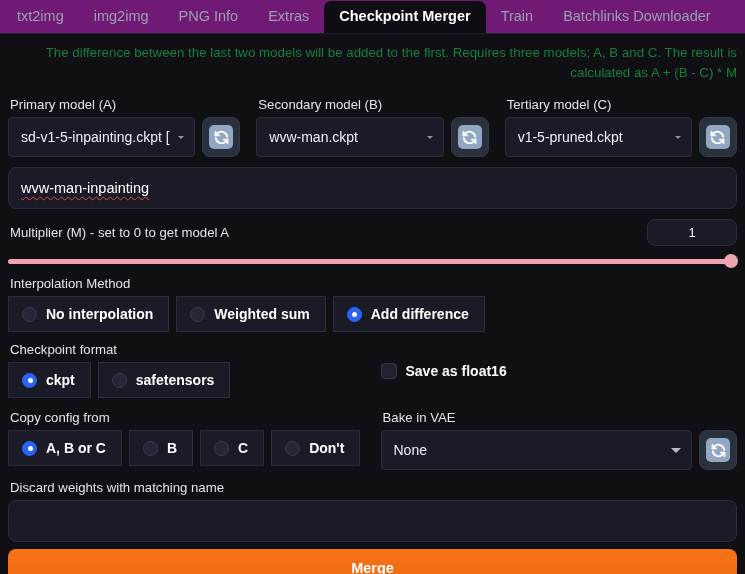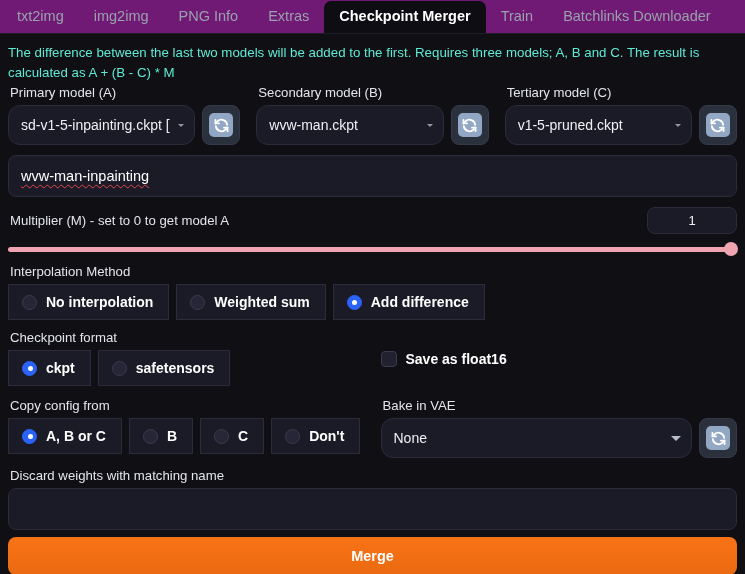--- a/index.html
+++ b/index.html
@@ -39,39 +39,40 @@
 
   
   .page {
     padding: 9px 8px 0 8px;
     height: 540px;
     background: #0f0f14;
   }
   .desc {
     font-size: 13.3px;
     line-height: 20px;
-    color: #5eead4;
-    margin-bottom: 2px;
+    color: #15803d;
+    margin-bottom: 14px;
     max-width: 730px;
+    text-align: right;
   }
   .label {
     font-size: 13.2px;
     color: #e3e5ea;
     margin: 0 0 5px 2px;
     display: block;
   }
 
   .row { display: flex; gap: 16px; }
   .col { flex: 1 1 0; min-width: 0; }
 
   
   .field {
     background: #1b1b27;
     border: 1px solid #2c2c3b;
-    border-radius: 12px;
+    border-radius: 4px;
     height: 40px;
     display: flex;
     align-items: center;
     padding: 0 10px 0 12px;
     font-size: 14px;
     color: #eef0f4;
     position: relative;
     overflow: hidden;
     white-space: nowrap;
     cursor: pointer;

